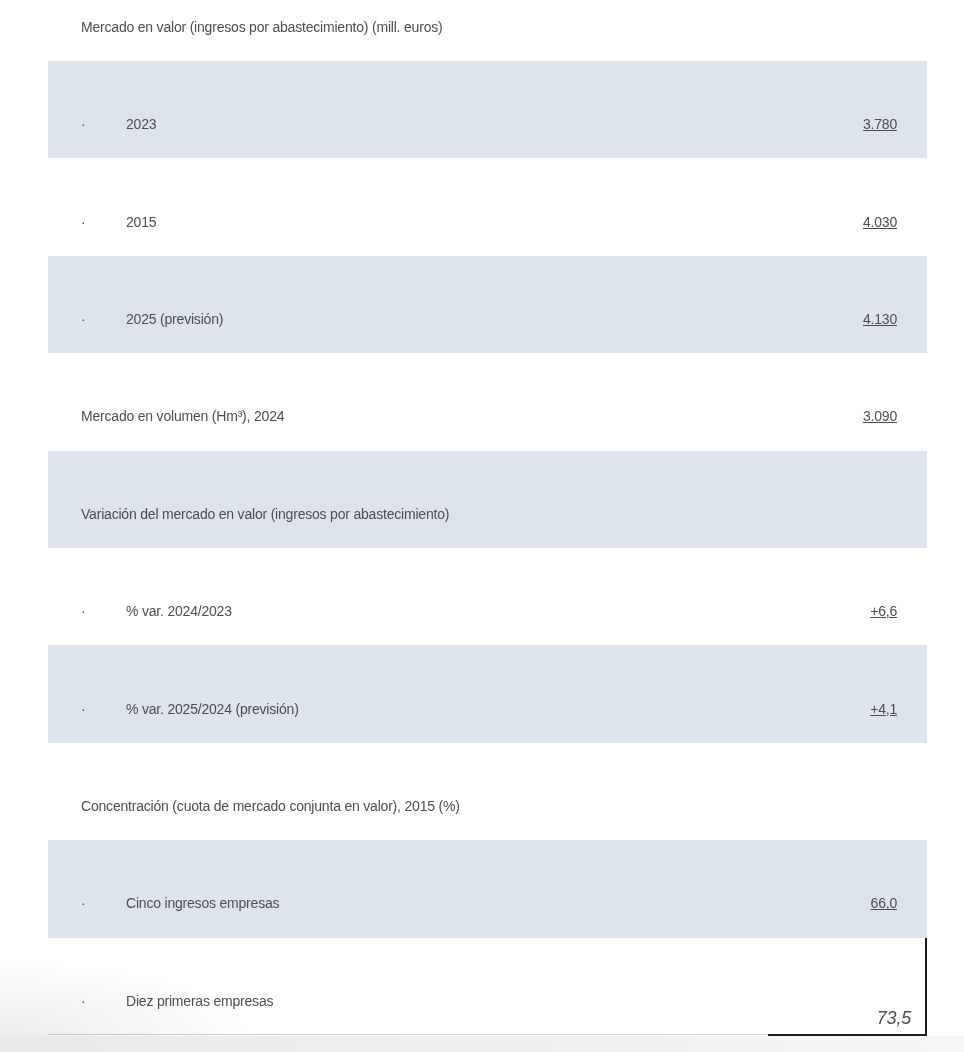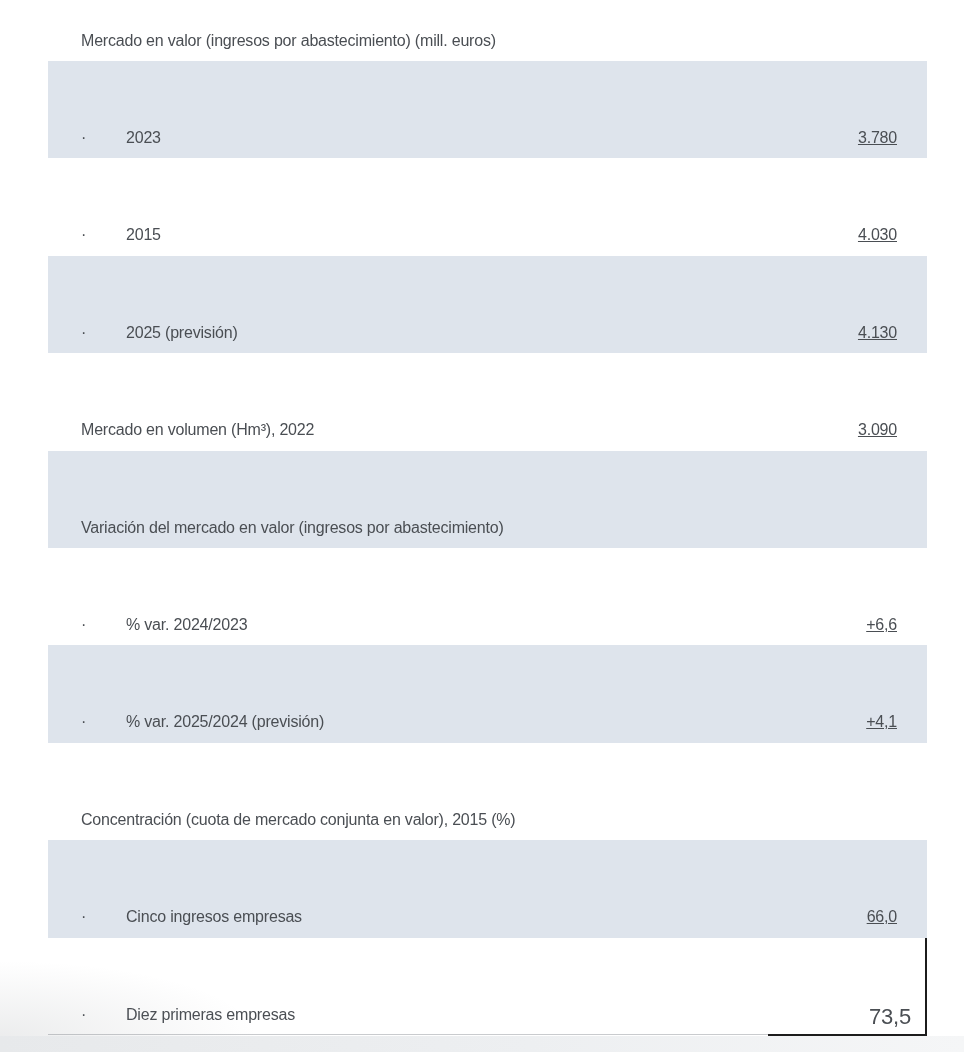--- a/index.html
+++ b/index.html
@@ -29,22 +29,22 @@
     width: 879px;
   }
   .row.shaded {
     background: var(--row-shaded, #dee4ec);
   }
   .title,
   .label,
   .value,
   .bullet {
     position: absolute;
-    bottom: 11px;
-    font-size: 16px;
+    bottom: 26px;
+    font-size: 14px;
     line-height: 1.15;
     letter-spacing: -0.2px;
     white-space: nowrap;
   }
   .title { left: 33px; }
   .bullet { left: 33px; }
   .row.item .label { left: 78px; }
   .row.section .label { left: 33px; }
   .value { right: 30px; text-decoration: underline; }
   .rule {
@@ -63,24 +63,25 @@
     height: 96px;
     border-right: 2px solid var(--frame-border, #1c1c1c);
     border-bottom: 2px solid var(--frame-border, #1c1c1c);
     background: transparent;
     z-index: 3;
   }
   .frame-value {
     position: absolute;
     right: 14px;
     bottom: 5px;
-    font-size: 22px;
+    font-size: 18px;
     line-height: 1.15;
     letter-spacing: -0.2px;
     white-space: nowrap;
+    font-style: italic;
   }
   .bottom-strip {
     position: absolute;
     left: 0;
     top: 1036px;
     width: 964px;
     height: 16px;
     background: linear-gradient(to right,
       var(--bottom-strip-left, #e7e9eb) 0%,
       #edeff1 55%,
@@ -118,21 +119,21 @@
     <span class="value">4.030</span>
   </div>
 
   <div class="row item shaded">
     <span class="bullet">·</span>
     <span class="label">2025 (previsión)</span>
     <span class="value">4.130</span>
   </div>
 
   <div class="row section">
-    <span class="label">Mercado en volumen (Hm³), 2022</span>
+    <span class="label">Mercado en volumen (Hm³), 2024</span>
     <span class="value">3.090</span>
   </div>
 
   <div class="row section shaded">
     <span class="label">Variación del mercado en valor (ingresos por abastecimiento)</span>
   </div>
 
   <div class="row item">
     <span class="bullet">·</span>
     <span class="label">% var. 2024/2023</span>

